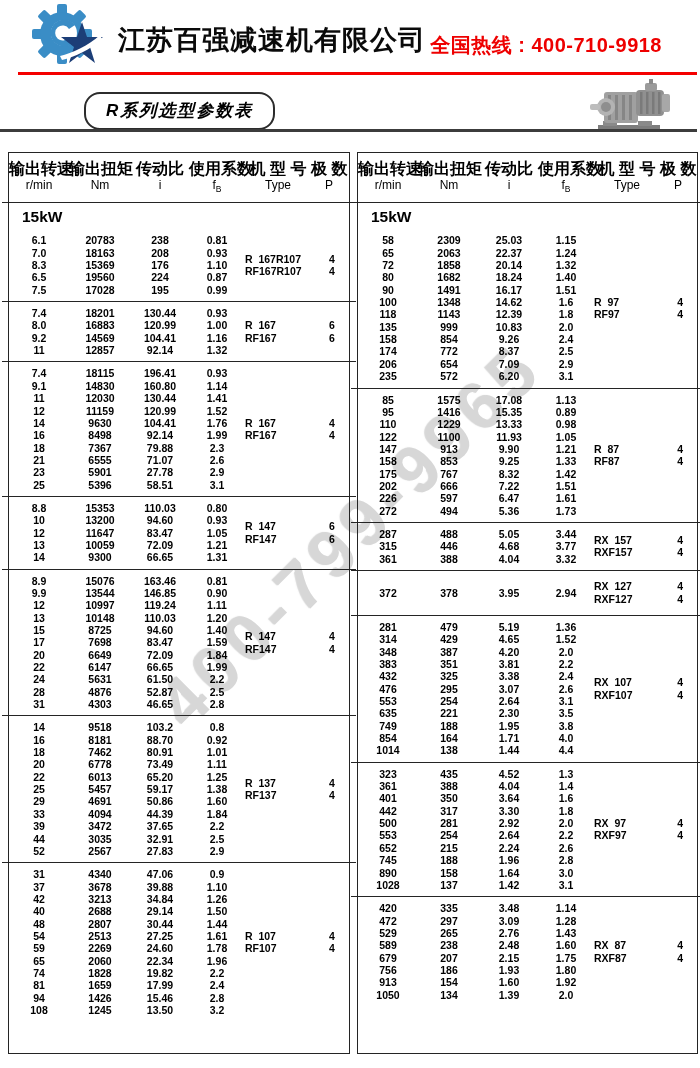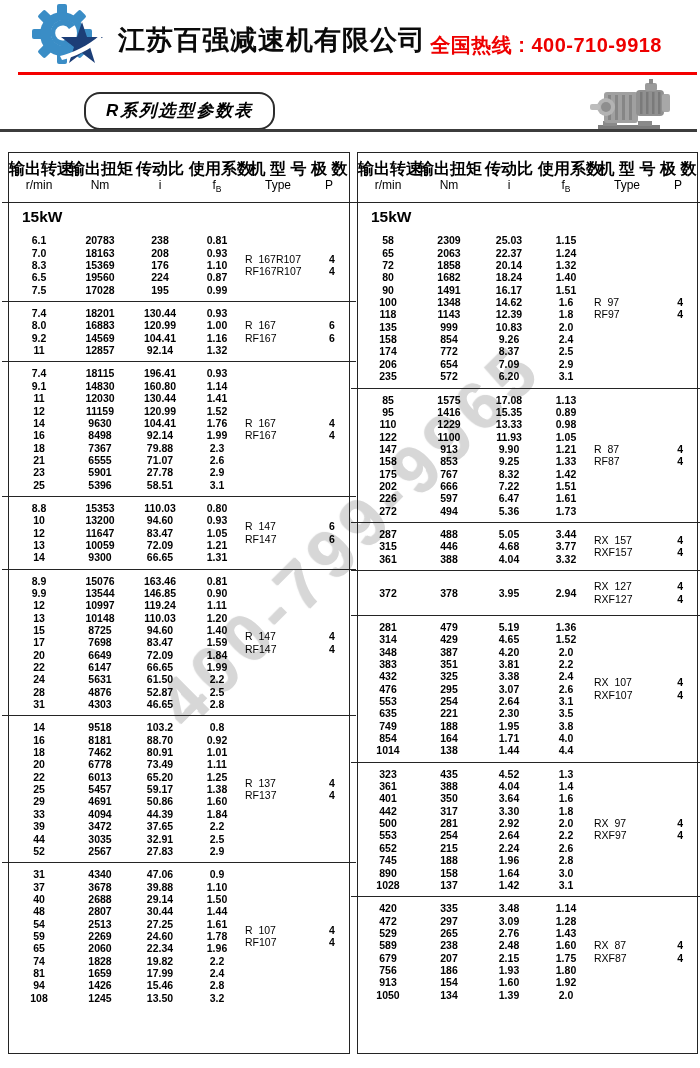--- a/index.html
+++ b/index.html
@@ -45,21 +45,21 @@
   .power{font-size:15.5px;font-weight:bold;padding:6px 0 4px 13px;line-height:16px;}
 
   .section{position:relative;display:flex;flex-direction:column;justify-content:center;
            padding:5px 0;min-height:44px;box-sizing:border-box;}
   .drow{display:grid;grid-template-columns:60px 62px 58px 56px;}
   .dcell{font-size:10.5px;font-weight:bold;line-height:12.35px;text-align:center;
          white-space:nowrap;}
   .models{position:absolute;left:236px;right:2px;top:0;bottom:0;display:flex;
           flex-direction:column;justify-content:center;}
   .model-line{display:flex;align-items:center;}
-  .model-type{width:72px;font-size:10.5px;font-weight:normal;line-height:12.6px;
+  .model-type{width:72px;font-size:10.5px;font-weight:bold;line-height:12.6px;
               white-space:pre;text-align:left;}
   .model-p{width:30px;font-size:10.5px;font-weight:bold;line-height:12.6px;text-align:center;}
 </style>
 </head>
 <body>
 
 <div id="page">
 
   <div id="hdr">
     <svg id="logo" viewBox="0 0 92 66" aria-hidden="true">
@@ -511,20 +511,26 @@
             <div class="dcell">47.06</div>
             <div class="dcell">0.9</div>
           </div>
           <div class="drow">
             <div class="dcell">37</div>
             <div class="dcell">3678</div>
             <div class="dcell">39.88</div>
             <div class="dcell">1.10</div>
           </div>
           <div class="drow">
+            <div class="dcell">42</div>
+            <div class="dcell">3213</div>
+            <div class="dcell">34.84</div>
+            <div class="dcell">1.26</div>
+          </div>
+          <div class="drow">
             <div class="dcell">40</div>
             <div class="dcell">2688</div>
             <div class="dcell">29.14</div>
             <div class="dcell">1.50</div>
           </div>
           <div class="drow">
             <div class="dcell">48</div>
             <div class="dcell">2807</div>
             <div class="dcell">30.44</div>
             <div class="dcell">1.44</div>

